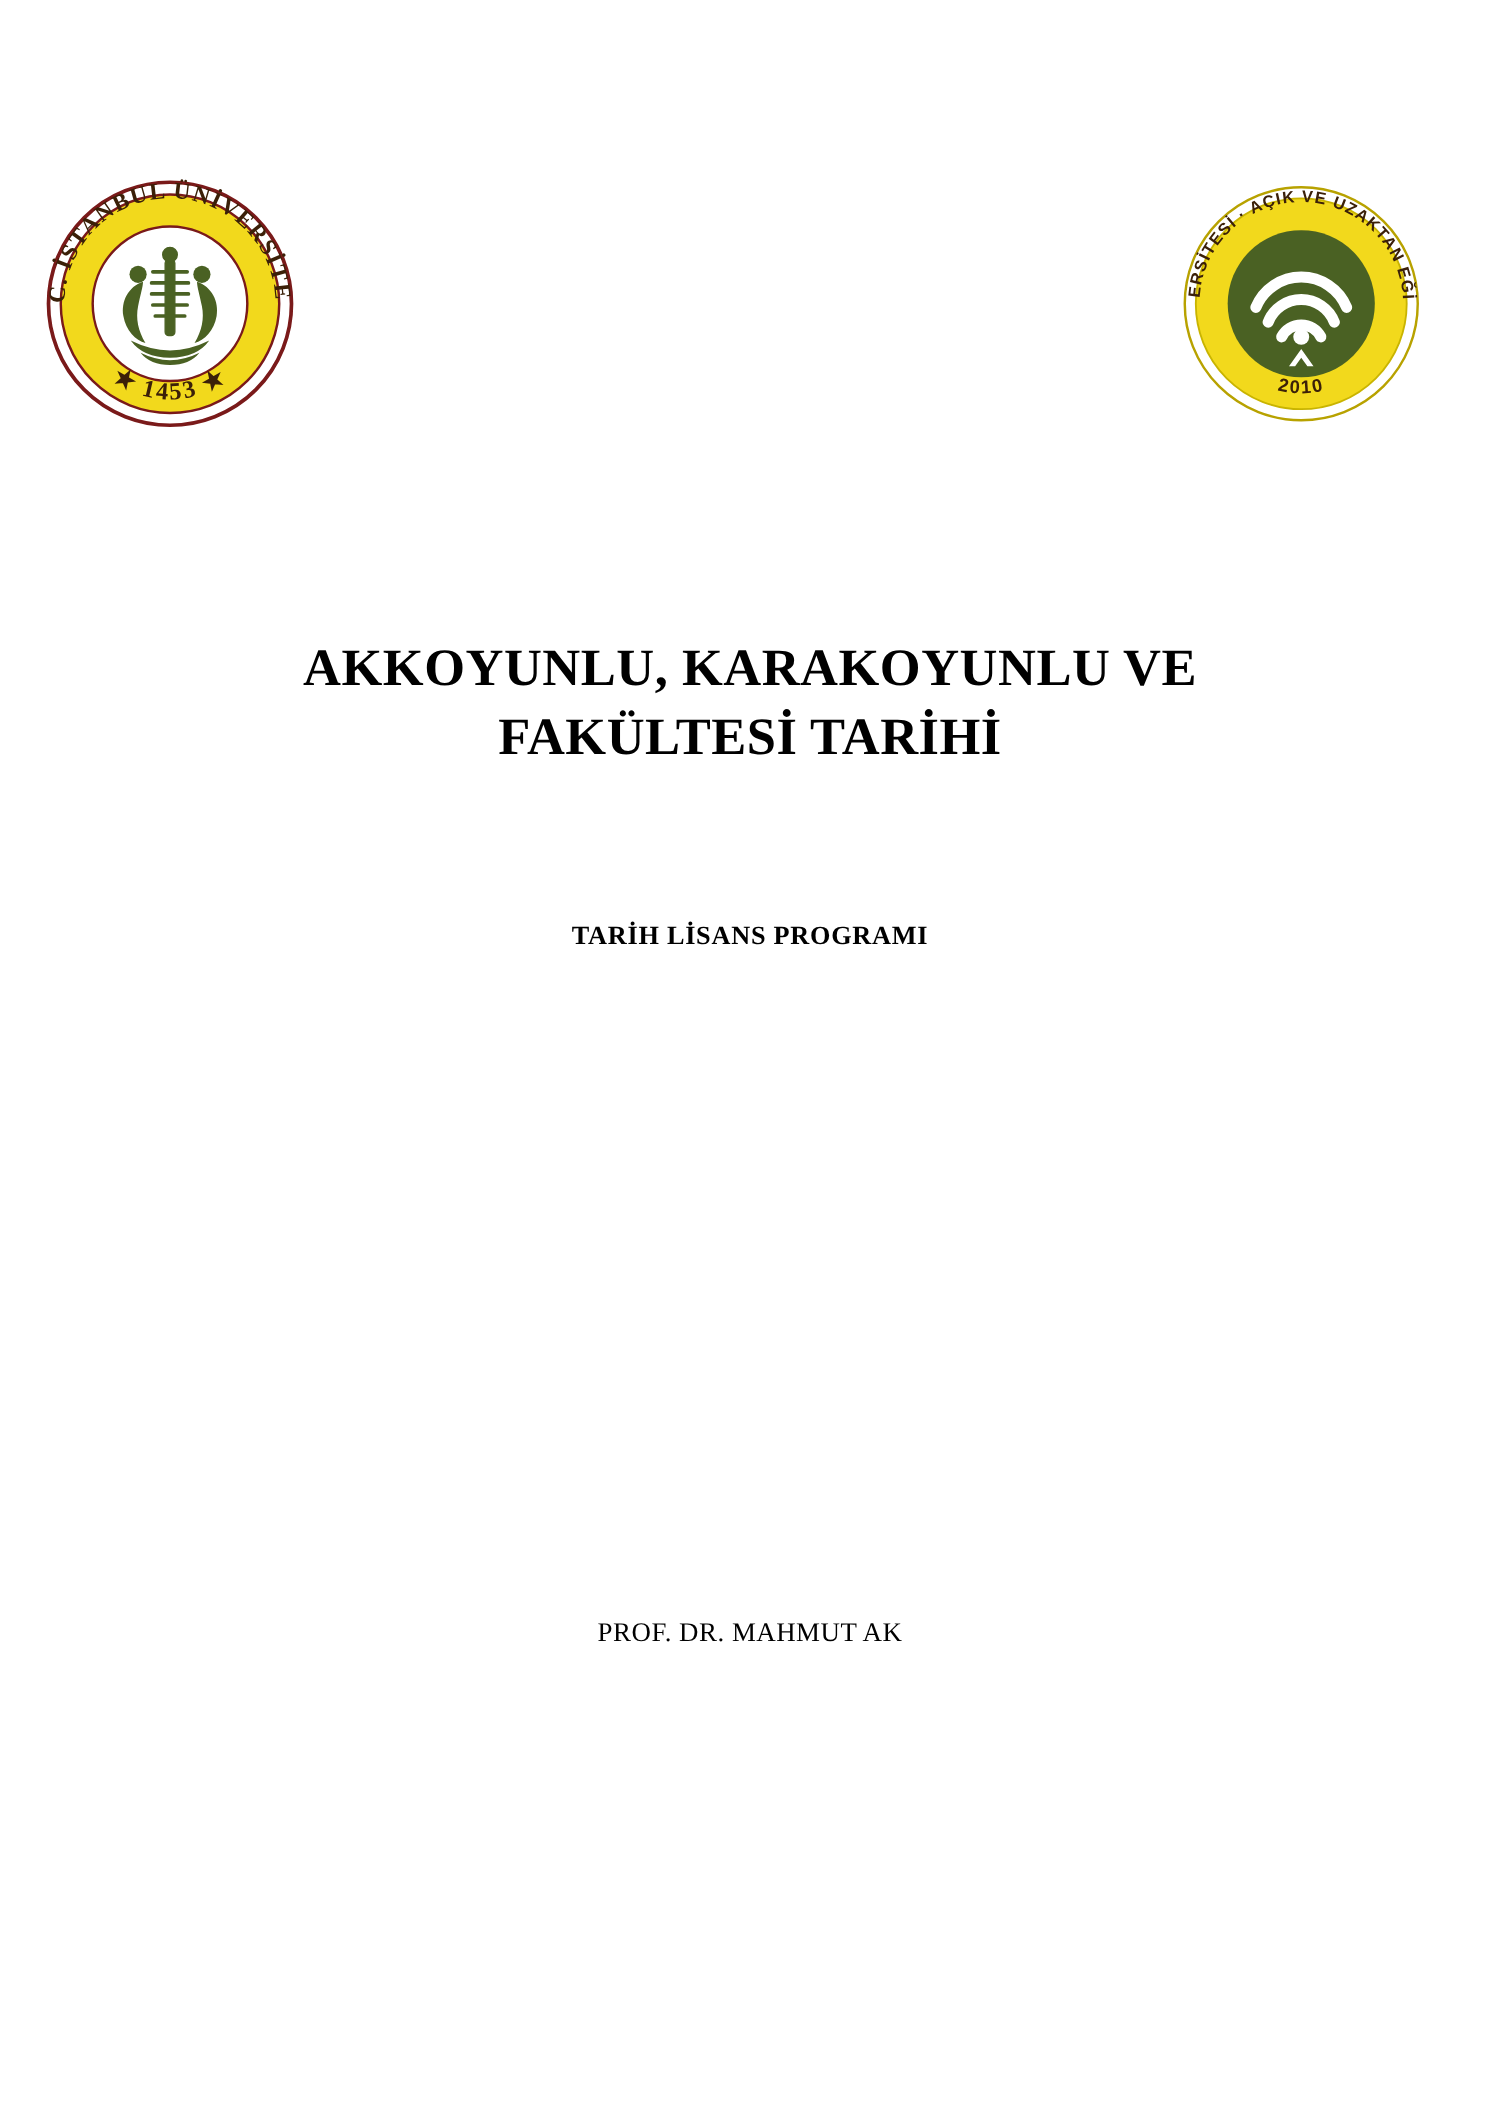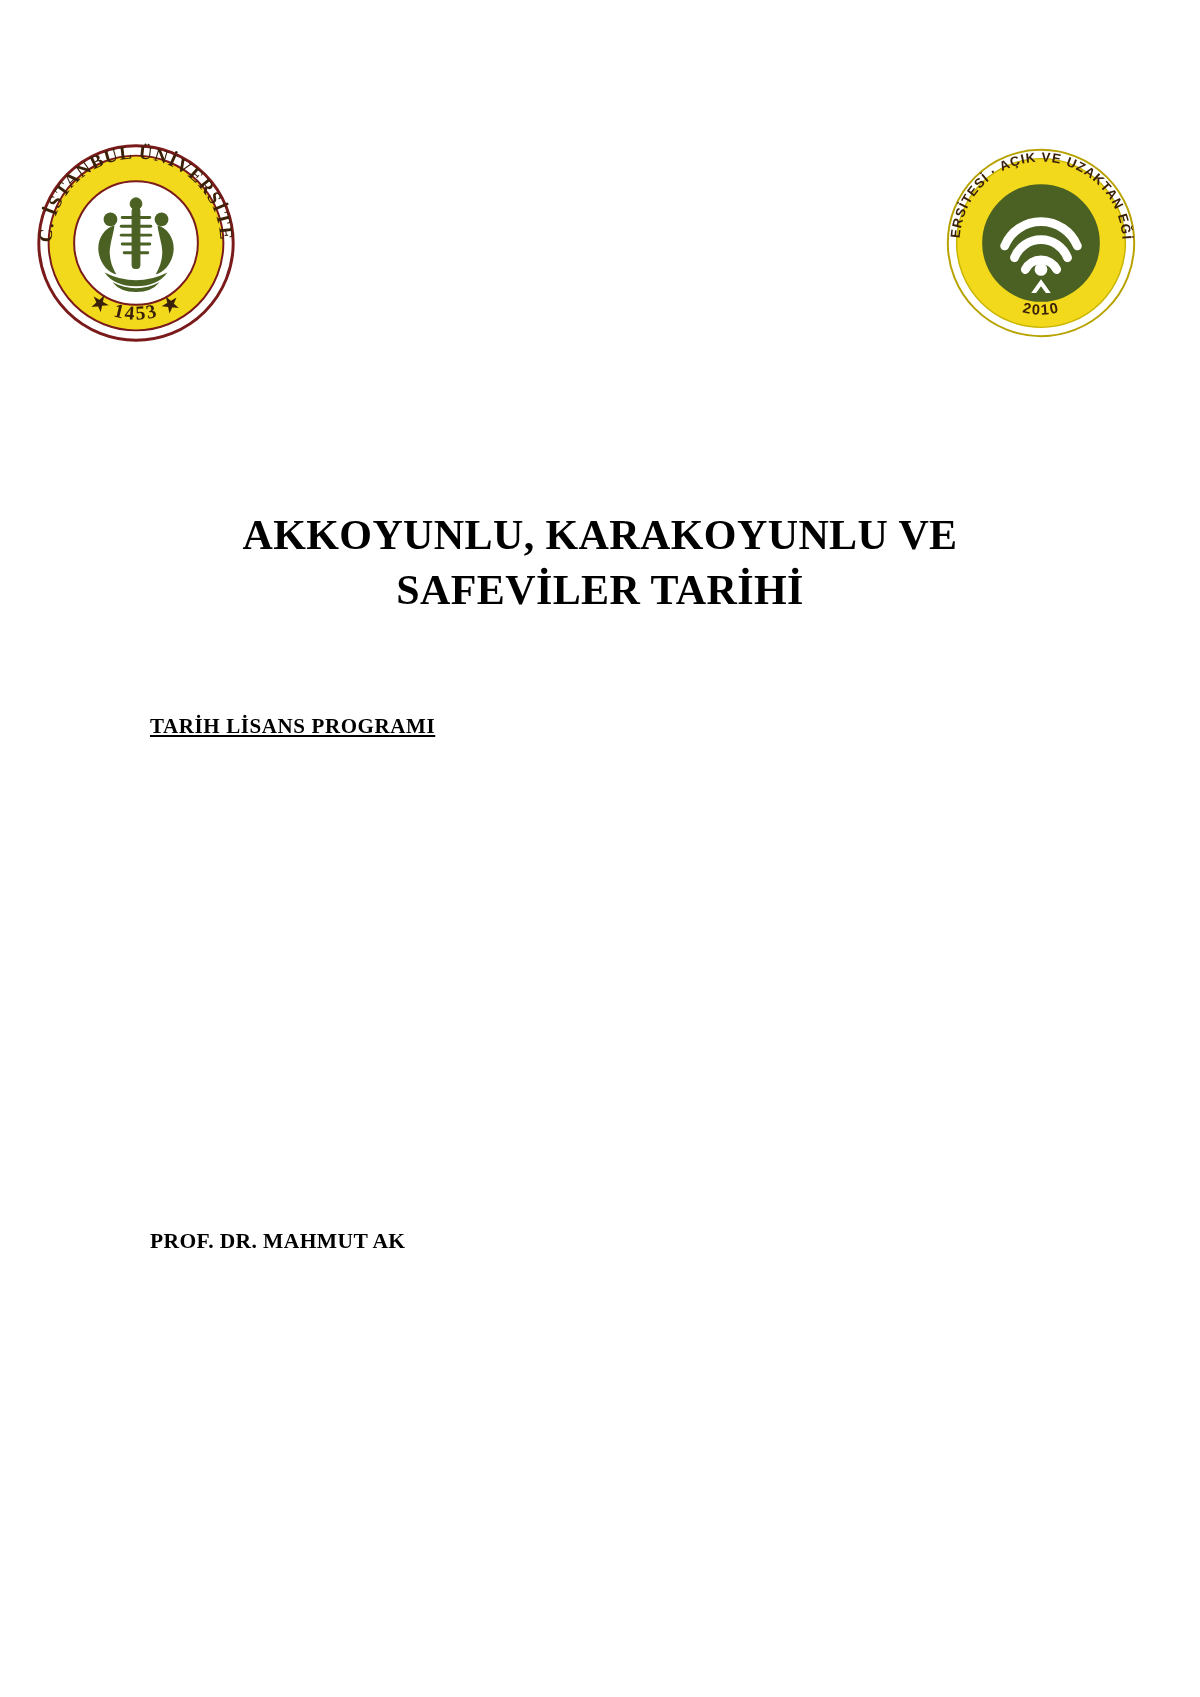--- a/index.html
+++ b/index.html
@@ -48,36 +48,35 @@
     width: 900px;
     text-align: center;
     font-size: 42px;
     font-weight: bold;
     line-height: 1.32;
     letter-spacing: 0.4px;
   }
   .subtitle {
     position: absolute;
     left: 150px;
-    top: 714px;
+    top: 736px;
     width: 900px;
-    text-align: left;
+    text-align: center;
     font-size: 21px;
     font-weight: bold;
     letter-spacing: 0.6px;
-    text-decoration: underline;
   }
   .author {
     position: absolute;
     left: 150px;
-    top: 1229px;
+    top: 1294px;
     width: 900px;
-    text-align: left;
+    text-align: center;
     font-size: 21.5px;
-    font-weight: bold;
+    font-weight: normal;
     letter-spacing: 0.4px;
   }
   .institution {
     position: absolute;
     left: 100px;
     top: 1478px;
     width: 1000px;
     text-align: center;
     font-size: 23.5px;
     font-weight: bold;
@@ -159,20 +158,20 @@
         <path d="M 78,120 A 29,29 0 0 1 132,120"></path>
         <path d="M 89,132 A 18,18 0 0 1 121,132"></path>
       </g>
       <g fill="#ffffff">
         <circle cx="105" cy="132" r="6.5"></circle>
         <path d="M 105,142 l -10,14 h 5 l 5,-7 l 5,7 h 5 z"></path>
       </g>
     </svg>
   </div>
 
-  <div class="title">AKKOYUNLU, KARAKOYUNLU VE SAFEVİLER TARİHİ</div>
+  <div class="title">AKKOYUNLU, KARAKOYUNLU VE FAKÜLTESİ TARİHİ</div>
 
   <div class="subtitle">TARİH LİSANS PROGRAMI</div>
 
   <div class="author">PROF. DR. MAHMUT AK</div>
 
 
 </div>
 
 </body></html>

